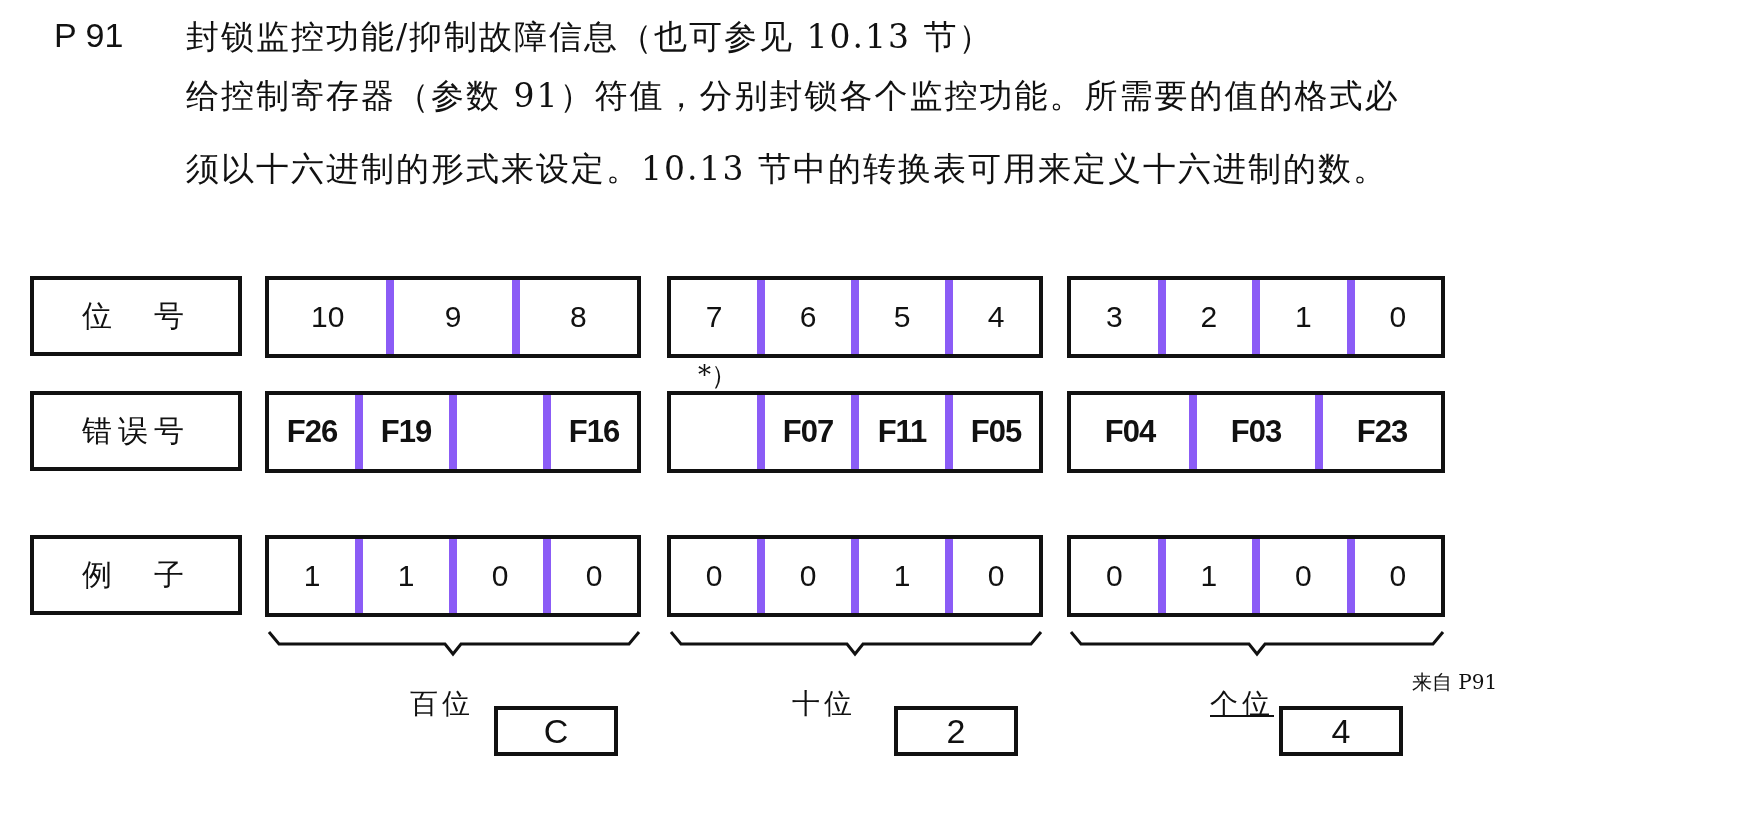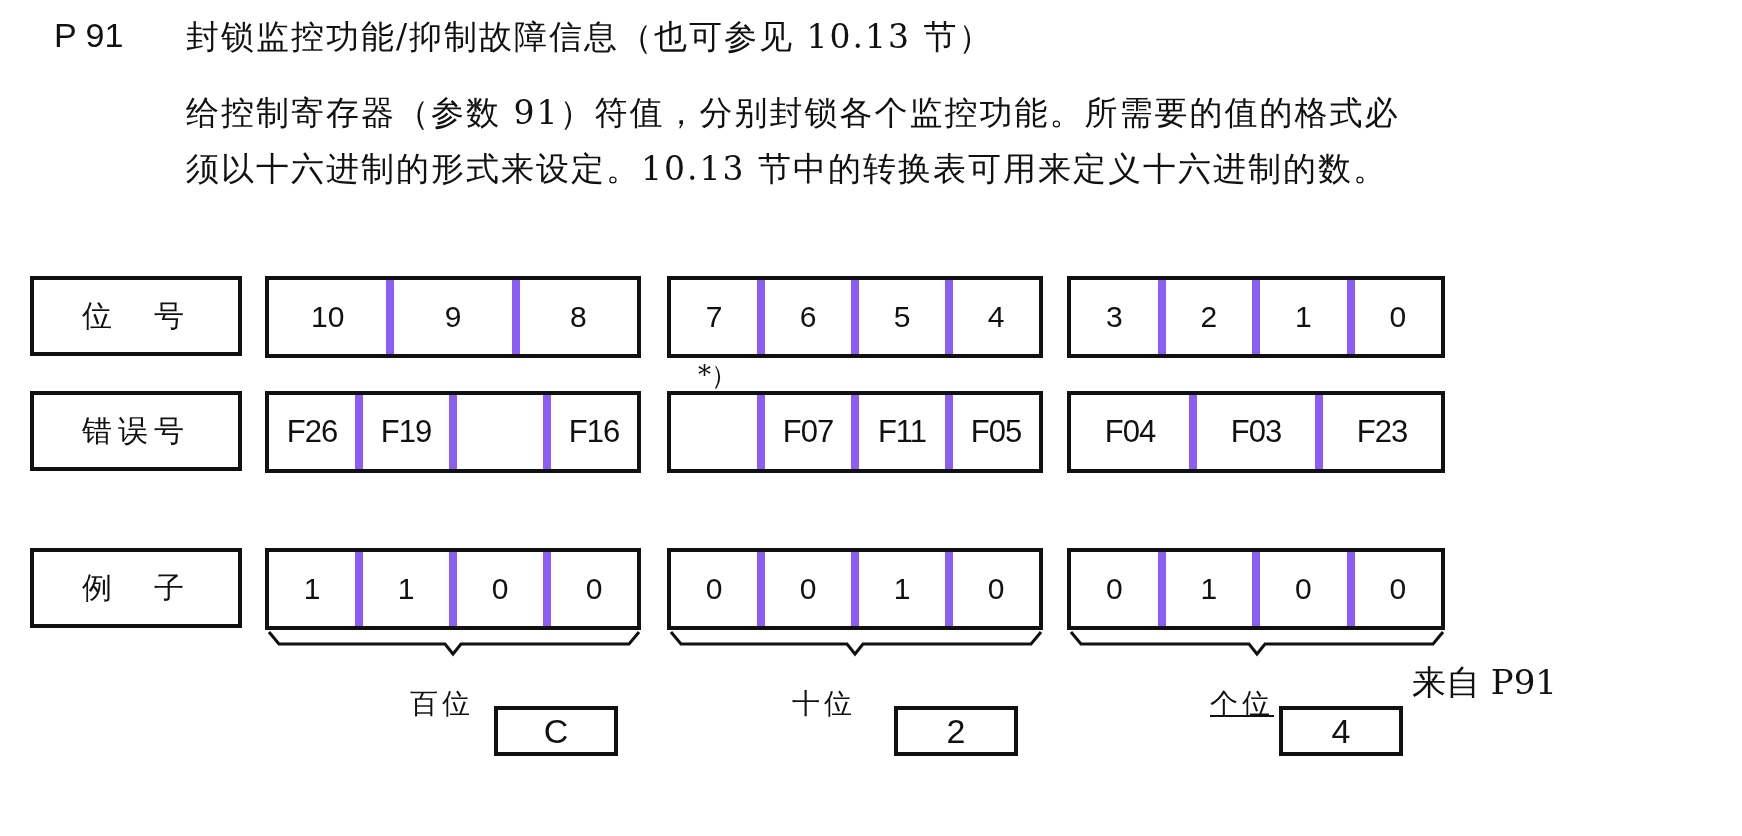--- a/index.html
+++ b/index.html
@@ -25,21 +25,21 @@
       line-height: 46px;
     }
     .text-line {
       left: 186px;
       font-size: 33px;
       line-height: 46px;
       white-space: nowrap;
       letter-spacing: 2px;
     }
     .line-1 { top: 14px; }
-    .line-2 { top: 90px; }
+    .line-2 { top: 73px; }
     .line-3 { top: 146px; }
 
     
     .row-label {
       left: 30px;
       width: 212px;
       height: 80px;
       border: 4px solid #111;
       box-sizing: border-box;
       display: flex;
@@ -60,32 +60,32 @@
       flex: 1;
       border-left: 8px solid #8b5cf6;
       display: flex;
       align-items: center;
       justify-content: center;
       font-family: "Liberation Sans", "DejaVu Sans", sans-serif;
       font-size: 30px;
     }
     .cell:first-child { border-left: none; }
     .cell.err {
-      font-weight: normal;
+      font-weight: bold;
       font-size: 31px;
       letter-spacing: -1px;
     }
 
     .g1 { left: 265px; width: 376px; }
     .g2 { left: 667px; width: 376px; }
     .g3 { left: 1067px; width: 378px; }
 
     .r1 { top: 276px; }
     .r2 { top: 391px; }
-    .r3 { top: 548px; }
+    .r3 { top: 535px; }
 
     .note {
       left: 698px; top: 360px;
       font-size: 26px;
       line-height: 30px;
     }
 
     
     .brace {
       top: 628px;
@@ -98,21 +98,21 @@
       line-height: 36px;
       letter-spacing: 4px;
       white-space: nowrap;
       margin-top: 22px;
     }
     .dl1 { left: 410px; top: 664px; }
     .dl2 { left: 792px; top: 664px; }
     .dl3 { left: 1210px; top: 664px; text-decoration: underline; }
     .source-label {
       left: 1412px; top: 664px;
-      font-size: 34px;
+      font-size: 20px;
       line-height: 36px;
       white-space: nowrap;
     }
 
     .hex-box {
       width: 124px;
       height: 50px;
       border: 4px solid #111;
       box-sizing: border-box;
       display: flex;

